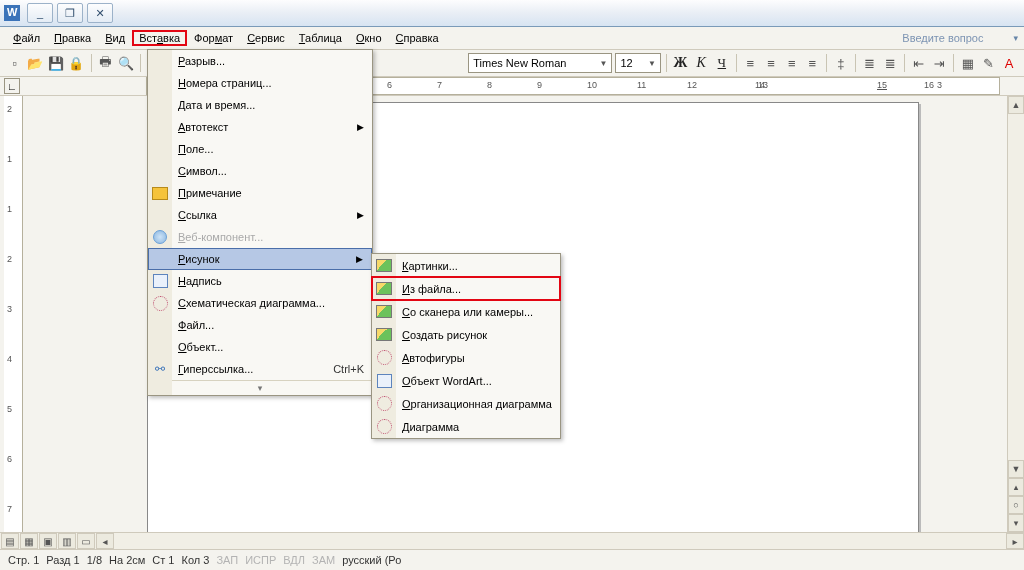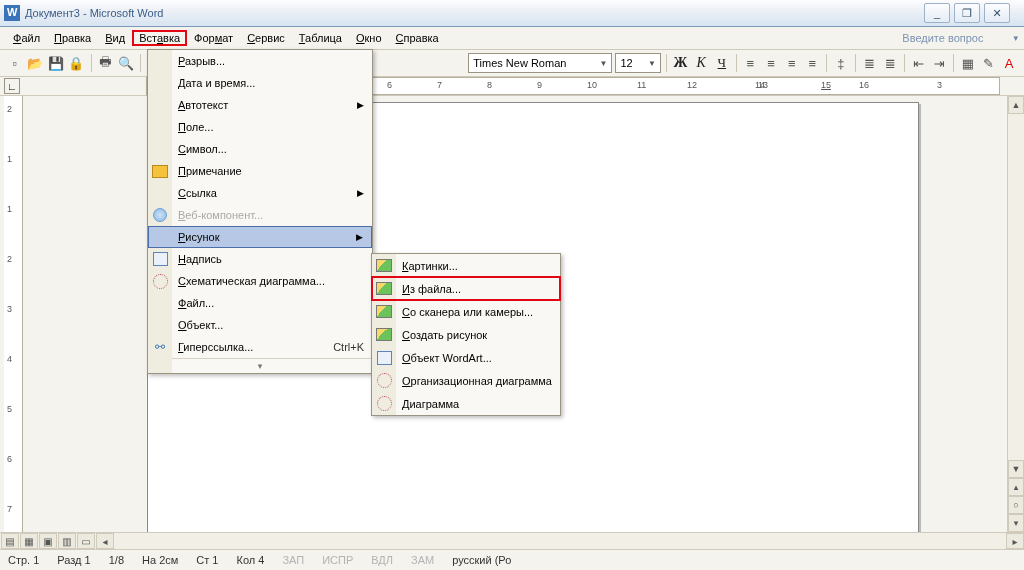--- a/index.html
+++ b/index.html
@@ -28,21 +28,21 @@
 .vruler{width:18px;background:#fff;border-right:1px solid #b5b09c;position:relative;margin-left:4px}
 .vruler .vn{position:absolute;left:3px;font-size:9px;color:#555}
 .canvas{flex:1;position:relative;background:#f4f3ee}
 .page{position:absolute;left:124px;top:6px;width:770px;height:480px;background:#fff;border:1px solid #888;box-shadow:2px 2px 0 #bbb}
 .vscroll{width:16px;background:#f1efe6;border-left:1px solid #cfcabc;display:flex;flex-direction:column}
 .vscroll .arr{height:16px;display:flex;align-items:center;justify-content:center;font-size:9px;color:#555;background:#eceadf;border:1px solid #cfcabc}
 .vscroll .track{flex:1;background:#f1efe6}
 .hscroll{height:16px;background:#f1efe6;border-top:1px solid #cfcabc;display:flex;align-items:center}
 .hscroll .viewbtn{width:16px;height:14px;display:flex;align-items:center;justify-content:center;font-size:10px;color:#555;border:1px solid #cfcabc;background:#eceadf;margin-left:1px}
 .hscroll .track{flex:1}
-.statusbar{height:20px;background:#f4f3ee;border-top:1px solid #cfcabc;display:flex;align-items:center;padding:0 8px;font-size:11px;color:#333;gap:18px}
+.statusbar{height:20px;background:#f4f3ee;border-top:1px solid #cfcabc;display:flex;align-items:center;padding:0 8px;font-size:11px;color:#333;gap:7px}
 .statusbar .dim{color:#b3b3b3}
 
 .menu{position:absolute;background:#f9f8f4;border:1px solid #9a9582;box-shadow:2px 2px 4px rgba(0,0,0,.25);z-index:10}
 .menu.main{left:147px;top:49px;width:224px}
 .menu .iconcol{position:absolute;left:0;top:0;bottom:0;width:24px;background:#efece0}
 .menu .mi{position:relative;height:22px;display:flex;align-items:center;padding-left:30px;padding-right:8px;cursor:default}
 .menu .mi.disabled{color:#a9a9a9}
 .menu .mi .arw{margin-left:auto;font-size:9px}
 .menu .mi .sc{margin-left:auto;color:#333;font-size:11px}
 .menu .mi .ic{position:absolute;left:4px;width:16px;height:16px;display:flex;align-items:center;justify-content:center;font-size:12px}
@@ -63,21 +63,20 @@
 .tbtn.italic{font-family:'Times New Roman',serif;font-style:italic;font-weight:normal;font-size:14px;color:#222}
 .tbtn.underline{font-family:'Times New Roman',serif;text-decoration:underline;font-weight:normal;font-size:13px;color:#222}
 </style>
 </head>
 <body>
 
 <div class="window">
 
   <div class="titlebar">
     <span class="appicon"></span>
-    <span class="title-text">Документ3 - Microsoft Word</span>
     <div class="winbtn">_</div>
     <div class="winbtn">❐</div>
     <div class="winbtn close">✕</div>
   </div>
 
   <div class="menubar" id="menubar">
 
     <span class="mitem"><u>Ф</u>айл</span>
       <span class="mitem"><u>П</u>равка</span>
       <span class="mitem"><u>В</u>ид</span>
@@ -146,22 +145,22 @@
         <span class="num" style="left: 190px;">5</span>
         <span class="num" style="left: 240px;">6</span>
         <span class="num" style="left: 290px;">7</span>
         <span class="num" style="left: 340px;">8</span>
         <span class="num" style="left: 390px;">9</span>
         <span class="num" style="left: 440px;">10</span>
         <span class="num" style="left: 490px; text-align: right;">11</span>
         <span class="num" style="left: 540px;">12</span>
         <span class="num" style="left: 611px;">13</span>
         <span class="num" style="left: 608px;">14</span>
-        <span class="num" style="left: 674px; text-decoration: underline;">15</span>
-        <span class="num" style="left: 712px;">16</span>
+        <span class="num" style="left: 730px; text-decoration: underline;">15</span>
+        <span class="num" style="left: 777px;">16</span>
         <span class="num" style="left: 790px;">3</span>
       </div>
   </div>
 
   <div class="workarea">
     <div class="vruler" id="vruler">
         <span class="vn" style="top: 8px;">2</span>
         <span class="vn" style="top: 58px;">1</span>
         <span class="vn" style="top: 108px;">1</span>
         <span class="vn" style="top: 158px;">2</span>
@@ -194,35 +193,38 @@
     <div class="track"></div>
     <span class="viewbtn">▸</span>
   </div>
 
   <div class="statusbar">
     <span>Стр. 1</span>
     <span>Разд 1</span>
     <span>1/8</span>
     <span>На 2см</span>
     <span>Ст 1</span>
-    <span>Кол 4</span>
+    <span>Кол 3</span>
     <span class="dim">ЗАП</span>
     <span class="dim">ИСПР</span>
     <span class="dim">ВДЛ</span>
     <span class="dim">ЗАМ</span>
     <span>русский (Ро</span>
   </div>
 
   <div class="menu main">
     <div class="iconcol"></div>
     <div id="ddmain">
         <div class="mi">
           <span><u>Р</u>азрыв...</span>
         </div>
         <div class="mi">
+          <span><u>Н</u>омера страниц...</span>
+        </div>
+        <div class="mi">
           <span><u>Д</u>ата и время...</span>
         </div>
         <div class="mi">
           <span><u>А</u>втотекст</span>
           <span class="arw">▶</span>
         </div>
         <div class="mi">
           <span><u>П</u>оле...</span>
         </div>
         <div class="mi">
@@ -297,20 +299,26 @@
           <span><u>С</u>о сканера или камеры...</span>
         </div>
         <div class="mi">
           <span class="ic">
             <span class="ic-img"></span>
           </span>
           <span><u>С</u>оздать рисунок</span>
         </div>
         <div class="mi">
           <span class="ic">
+            <span class="ic-diag"></span>
+          </span>
+          <span><u>А</u>втофигуры</span>
+        </div>
+        <div class="mi">
+          <span class="ic">
             <span class="ic-txt"></span>
           </span>
           <span><u>О</u>бъект WordArt...</span>
         </div>
         <div class="mi">
           <span class="ic">
             <span class="ic-diag"></span>
           </span>
           <span><u>О</u>рганизационная диаграмма</span>
         </div>

